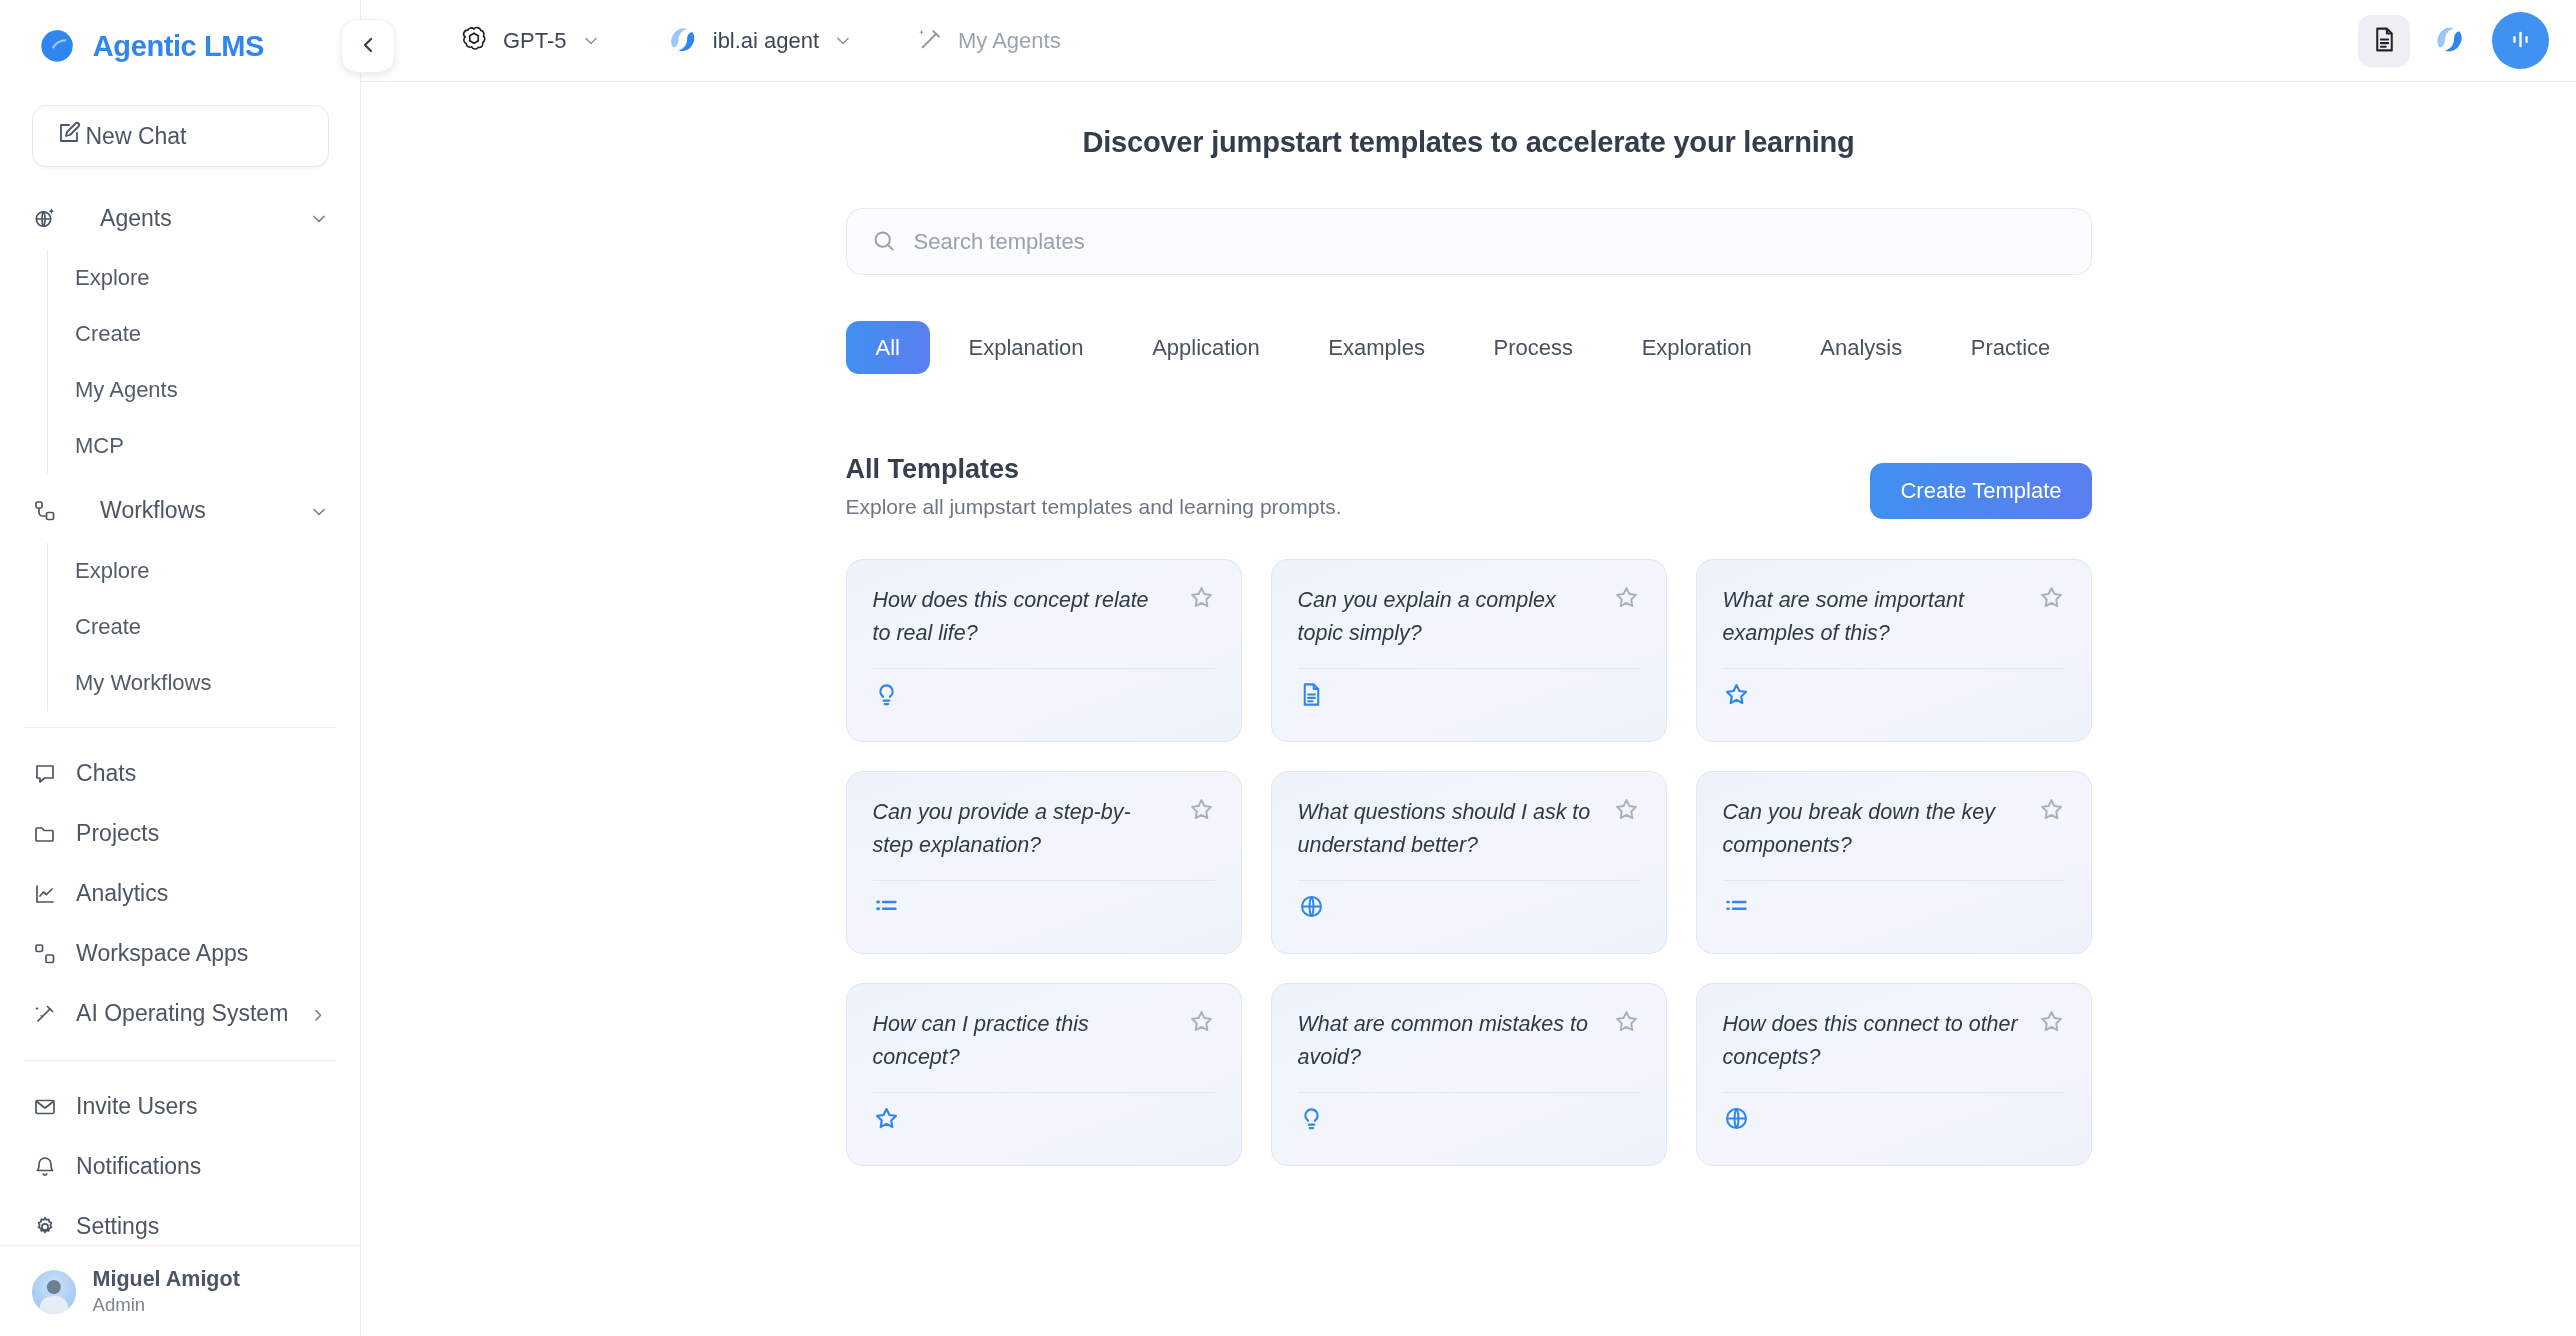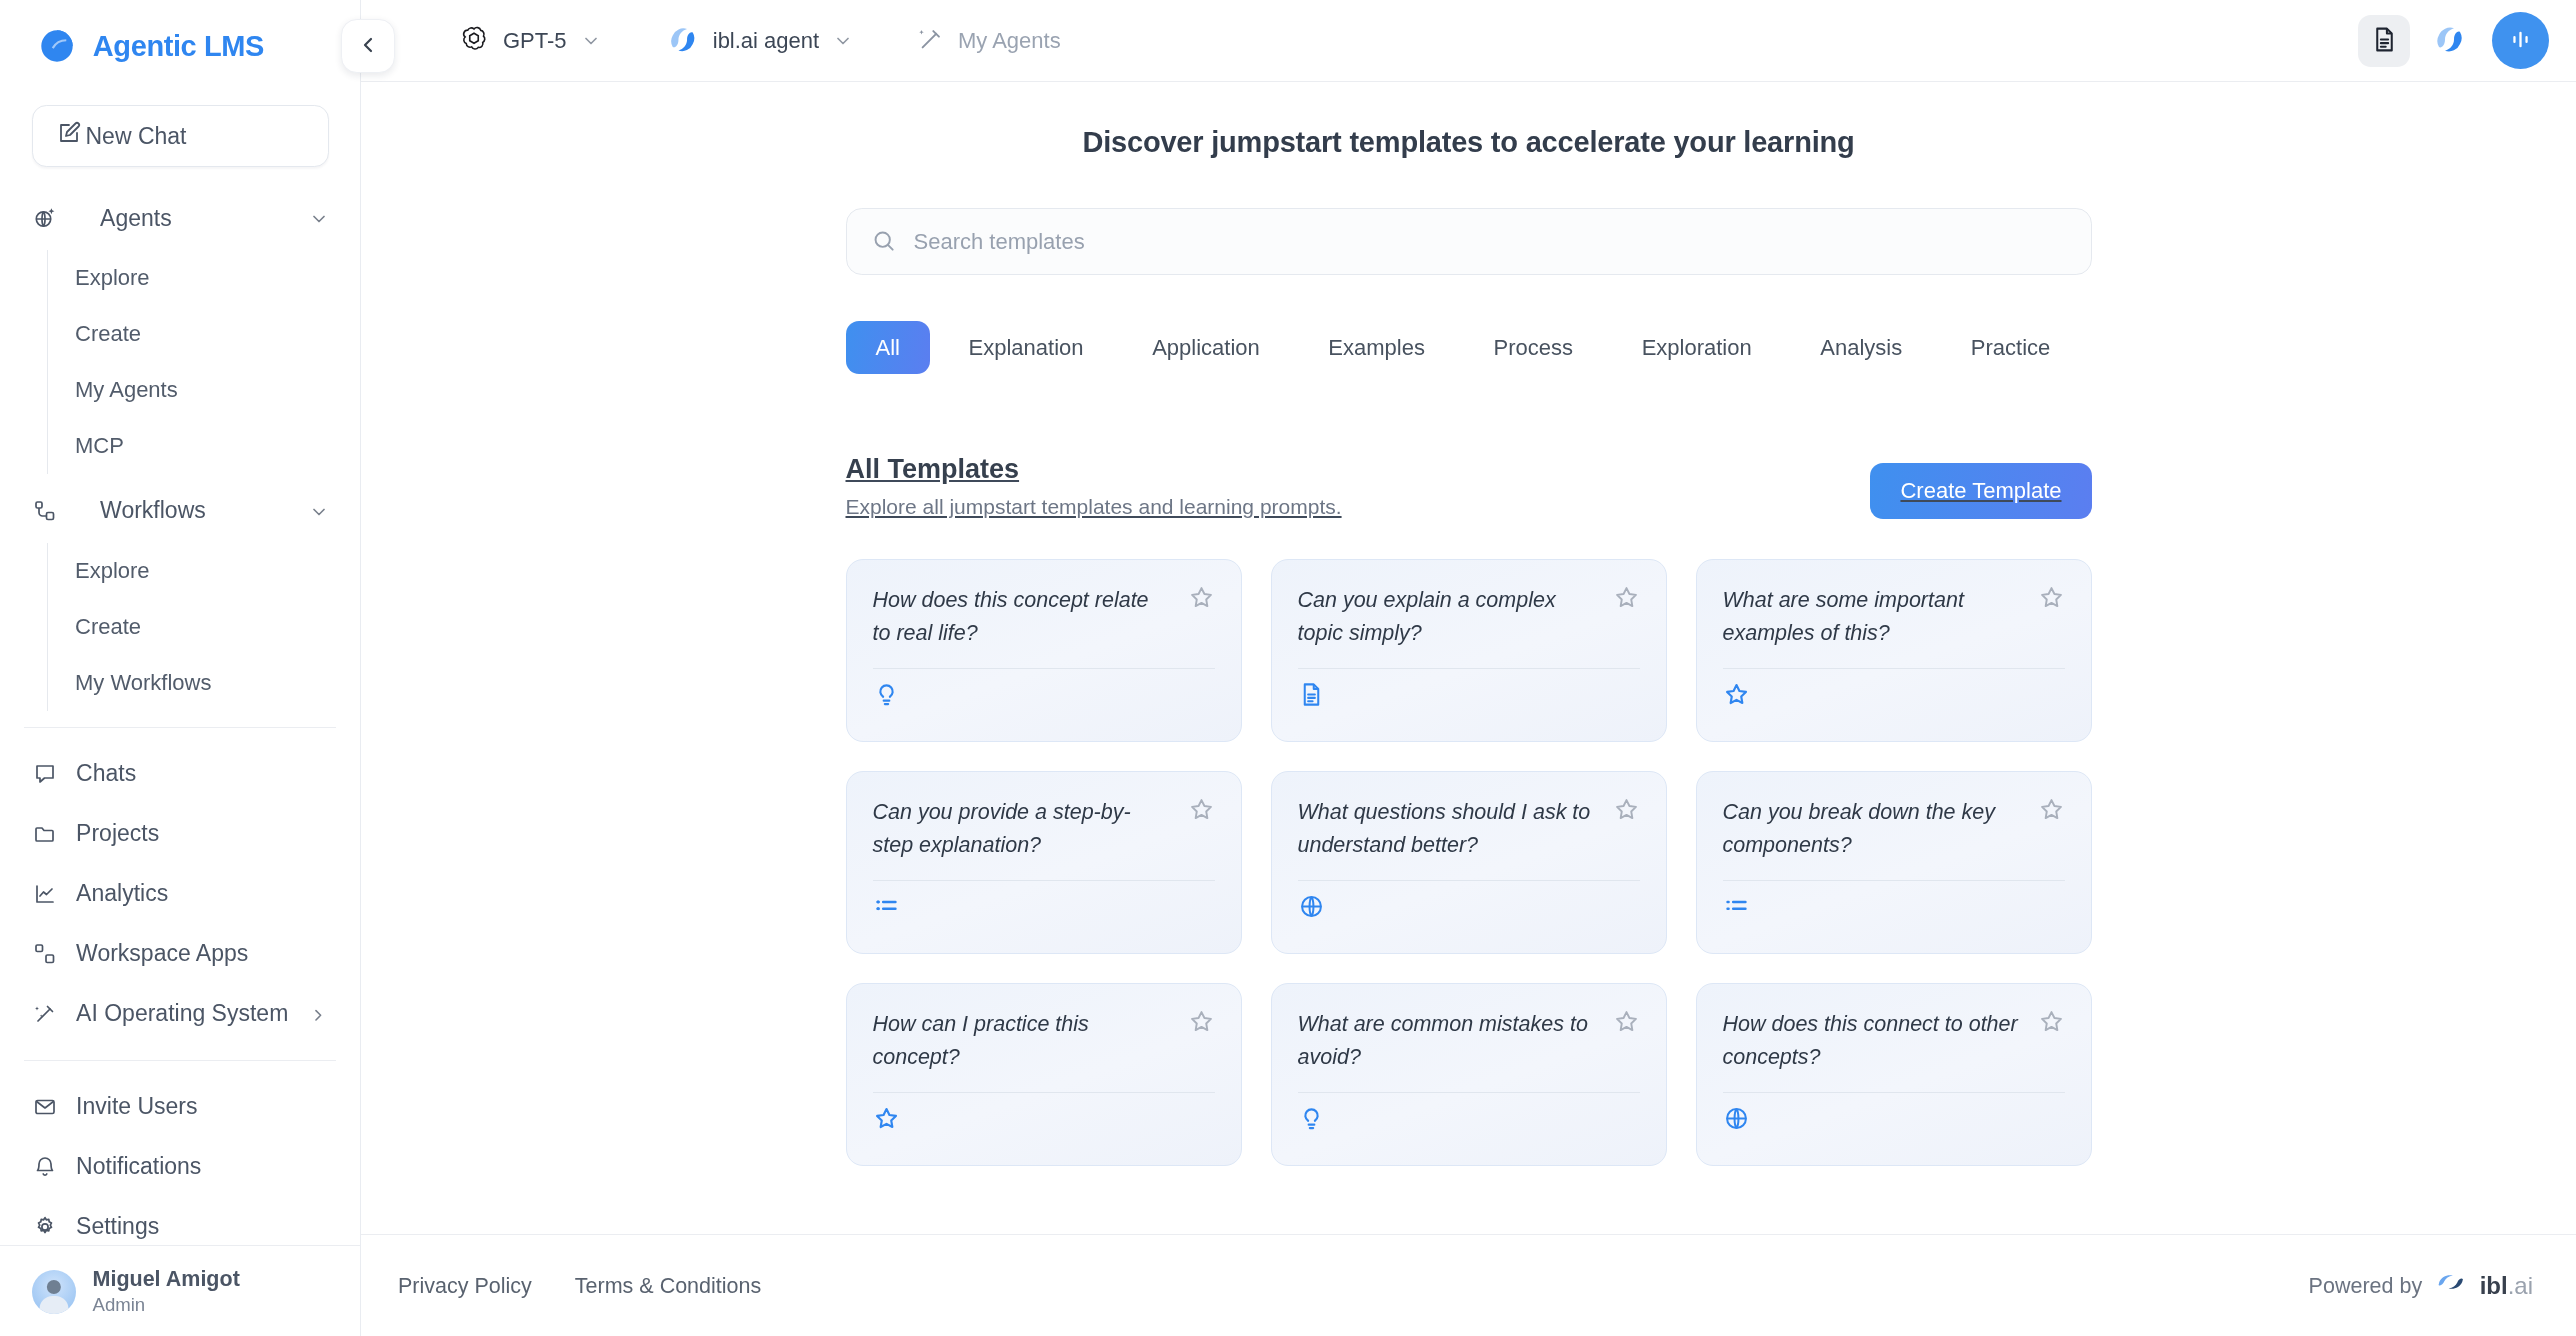--- a/index.html
+++ b/index.html
@@ -154,21 +154,21 @@
     height: 53px; padding: 0 30px; border-radius: 13px;
     display: flex; align-items: center; font-size: 22px;
     color: #48525f; cursor: pointer; flex: 0 0 auto;
   }
   .tab.active {
     background: linear-gradient(100deg, #3f90ef 0%, #5b7ef0 100%);
     color: #fff; font-weight: 500;
   }
 
   .section-head {
-    margin-top: 80px; display: flex; align-items: flex-end; justify-content: space-between; text-decoration: underline;
+    margin-top: 80px; display: flex; align-items: flex-end; justify-content: space-between;
   }
   .section-title { font-size: 27px; font-weight: bold; color: #36404e; }
   .section-sub { font-size: 21px; color: #6d7686; margin-top: 10px; }
   .create-btn {
     height: 56px; padding: 0 30px; border-radius: 13px; border: 0;
     background: linear-gradient(100deg, #3f90ef 0%, #5b7ef0 100%);
     color: #fff; font-size: 22px; font-weight: 500; cursor: pointer;
     font-family: "Liberation Sans", sans-serif;
     display: flex; align-items: center;
   }
@@ -679,30 +679,15 @@
                     <path d="M3.6 12h16.8M12 3.6c2.3 2.8 2.3 13.9 0 16.8M12 3.6c-2.3 2.8-2.3 13.9 0 16.8"></path>
                   </svg>
               </span>
             </div>
           </div>
 
         </div>
       </div>
     </section>
 
-    <footer class="footer">
-      <span class="footer-link">Privacy Policy</span>
-      <span class="footer-link">Terms &amp; Conditions</span>
-      <span class="spacer"></span>
-      <span class="powered">
-        <span>Powered by</span>
-        <span>
-          <svg width="31.5" height="31.5" viewBox="0 0 44 30">
-            <path d="M6 14c3-7 11-11 19-9-6 1-10 4-12 8-2 5-6 7-8 5z" fill="#6aa6ef"></path>
-            <path d="M38 14c-3 7-11 11-19 9 6-1 10-4 12-8 2-5 6-7 8-5z" fill="#2a4a73"></path>
-          </svg>
-        </span>
-        <span class="ibl-name"><span>ibl</span><span class="dim">.ai</span></span>
-      </span>
-    </footer>
   </main>
 </div>
 
 
 </body></html>

